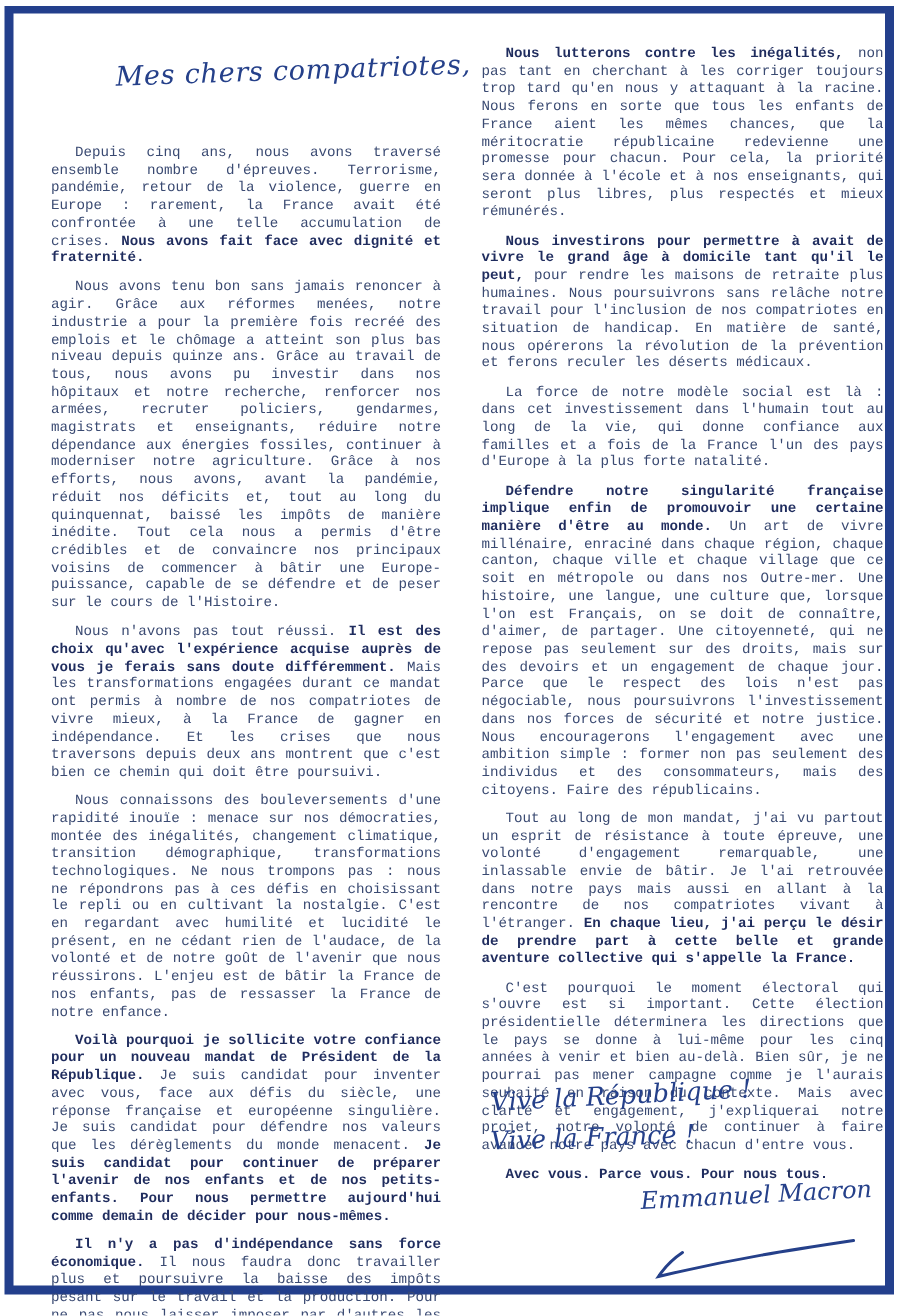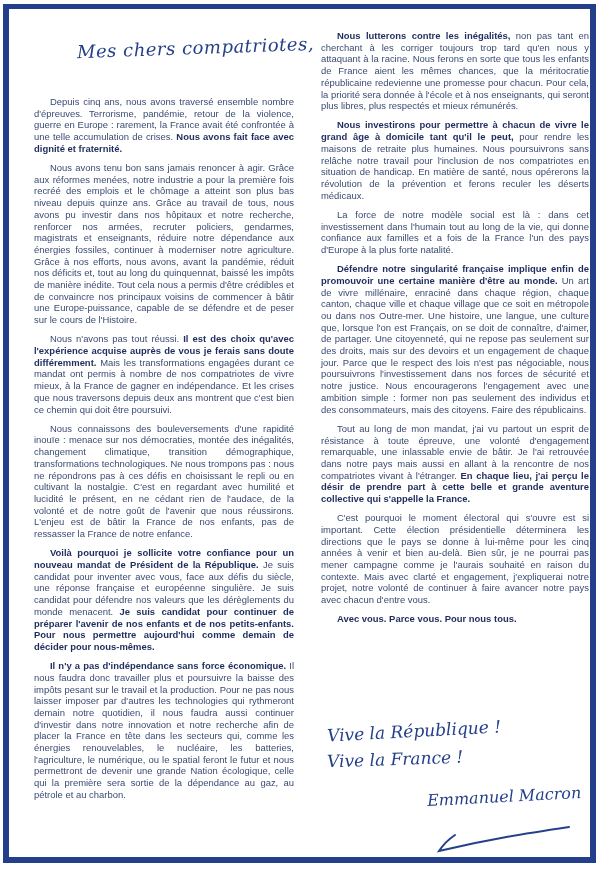--- a/index.html
+++ b/index.html
@@ -3,21 +3,21 @@
 <meta charset="utf-8">
 <style>
   html, body { margin:0; padding:0; background:#ffffff; }
   body { width:607px; height:877px; position:relative; overflow:hidden; font-family:"Liberation Sans", sans-serif; }
   .frame {
     position:absolute; left:3px; top:4px; width:593px; height:859px;
     border-left:6px solid #233f8c; border-top:5px solid #233f8c;
     border-right:6px solid #233f8c; border-bottom:6px solid #233f8c;
     box-sizing:border-box; background:#fff;
   }
-  .col { position:absolute; top:0; color:#3a4a72; font-size:9.45px; line-height:11.7px; text-align:justify; }
+  .col { position:absolute; top:0; color:#3a4a72; font-size:9.45px; line-height:11.7px; text-align:justify;font-family:Liberation Mono, monospace; }
   .col-left { left:25px; width:260px; }
   .col-right { left:312px; width:268px; }
   .col p { margin:0 0 7.5px 0; text-indent:16px; }
   .col b { color:#1f2c5e; font-weight:bold; }
   .salutation { position:absolute; left:68px; top:28px; font-family:"DejaVu Serif", serif; font-style:italic; font-size:18px; color:#25408a; transform:rotate(-2deg); letter-spacing:0.5px; }
   .hand { position:absolute; font-family:"DejaVu Serif", serif; font-style:italic; color:#25408a; font-size:17px; }
   .sig-svg { position:absolute; }
 </style>
 </head>
 <body>
@@ -29,21 +29,21 @@
     <p><span>Depuis cinq ans, nous avons traversé ensemble nombre d'épreuves. Terrorisme, pandémie, retour de la violence, guerre en Europe : rarement, la France avait été confrontée à une telle accumulation de crises. </span><b>Nous avons fait face avec dignité et fraternité.</b></p>
     <p><span>Nous avons tenu bon sans jamais renoncer à agir. Grâce aux réformes menées, notre industrie a pour la première fois recréé des emplois et le chômage a atteint son plus bas niveau depuis quinze ans. Grâce au travail de tous, nous avons pu investir dans nos hôpitaux et notre recherche, renforcer nos armées, recruter policiers, gendarmes, magistrats et enseignants, réduire notre dépendance aux énergies fossiles, continuer à moderniser notre agriculture. Grâce à nos efforts, nous avons, avant la pandémie, réduit nos déficits et, tout au long du quinquennat, baissé les impôts de manière inédite. Tout cela nous a permis d'être crédibles et de convaincre nos principaux voisins de commencer à bâtir une Europe-puissance, capable de se défendre et de peser sur le cours de l'Histoire.</span></p>
     <p><span>Nous n'avons pas tout réussi. </span><b>Il est des choix qu'avec l'expérience acquise auprès de vous je ferais sans doute différemment.</b><span> Mais les transformations engagées durant ce mandat ont permis à nombre de nos compatriotes de vivre mieux, à la France de gagner en indépendance. Et les crises que nous traversons depuis deux ans montrent que c'est bien ce chemin qui doit être poursuivi.</span></p>
     <p><span>Nous connaissons des bouleversements d'une rapidité inouïe : menace sur nos démocraties, montée des inégalités, changement climatique, transition démographique, transformations technologiques. Ne nous trompons pas : nous ne répondrons pas à ces défis en choisissant le repli ou en cultivant la nostalgie. C'est en regardant avec humilité et lucidité le présent, en ne cédant rien de l'audace, de la volonté et de notre goût de l'avenir que nous réussirons. L'enjeu est de bâtir la France de nos enfants, pas de ressasser la France de notre enfance.</span></p>
     <p><b>Voilà pourquoi je sollicite votre confiance pour un nouveau mandat de Président de la République.</b><span> Je suis candidat pour inventer avec vous, face aux défis du siècle, une réponse française et européenne singulière. Je suis candidat pour défendre nos valeurs que les dérèglements du monde menacent. </span><b>Je suis candidat pour continuer de préparer l'avenir de nos enfants et de nos petits-enfants. Pour nous permettre aujourd'hui comme demain de décider pour nous-mêmes.</b></p>
     <p><b>Il n'y a pas d'indépendance sans force économique.</b><span> Il nous faudra donc travailler plus et poursuivre la baisse des impôts pesant sur le travail et la production. Pour ne pas nous laisser imposer par d'autres les technologies qui rythmeront demain notre quotidien, il nous faudra aussi continuer d'investir dans notre innovation et notre recherche afin de placer la France en tête dans les secteurs qui, comme les énergies renouvelables, le nucléaire, les batteries, l'agriculture, le numérique, ou le spatial feront le futur et nous permettront de devenir une grande Nation écologique, celle qui la première sera sortie de la dépendance au gaz, au pétrole et au charbon.</span></p>
   </div>
 
   <div class="col col-right" style="top:21px;">
     <p><b>Nous lutterons contre les inégalités,</b><span> non pas tant en cherchant à les corriger toujours trop tard qu'en nous y attaquant à la racine. Nous ferons en sorte que tous les enfants de France aient les mêmes chances, que la méritocratie républicaine redevienne une promesse pour chacun. Pour cela, la priorité sera donnée à l'école et à nos enseignants, qui seront plus libres, plus respectés et mieux rémunérés.</span></p>
-    <p><b>Nous investirons pour permettre à chacun de vivre le grand âge à domicile tant qu'il le peut,</b><span> pour rendre les maisons de retraite plus humaines. Nous poursuivrons sans relâche notre travail pour l'inclusion de nos compatriotes en situation de handicap. En matière de santé, nous opérerons la révolution de la prévention et ferons reculer les déserts médicaux.</span></p>
+    <p><b>Nous investirons pour permettre à avait de vivre le grand âge à domicile tant qu'il le peut,</b><span> pour rendre les maisons de retraite plus humaines. Nous poursuivrons sans relâche notre travail pour l'inclusion de nos compatriotes en situation de handicap. En matière de santé, nous opérerons la révolution de la prévention et ferons reculer les déserts médicaux.</span></p>
     <p><span>La force de notre modèle social est là : dans cet investissement dans l'humain tout au long de la vie, qui donne confiance aux familles et a fois de la France l'un des pays d'Europe à la plus forte natalité.</span></p>
     <p><b>Défendre notre singularité française implique enfin de promouvoir une certaine manière d'être au monde.</b><span> Un art de vivre millénaire, enraciné dans chaque région, chaque canton, chaque ville et chaque village que ce soit en métropole ou dans nos Outre-mer. Une histoire, une langue, une culture que, lorsque l'on est Français, on se doit de connaître, d'aimer, de partager. Une citoyenneté, qui ne repose pas seulement sur des droits, mais sur des devoirs et un engagement de chaque jour. Parce que le respect des lois n'est pas négociable, nous poursuivrons l'investissement dans nos forces de sécurité et notre justice. Nous encouragerons l'engagement avec une ambition simple : former non pas seulement des individus et des consommateurs, mais des citoyens. Faire des républicains.</span></p>
     <p><span>Tout au long de mon mandat, j'ai vu partout un esprit de résistance à toute épreuve, une volonté d'engagement remarquable, une inlassable envie de bâtir. Je l'ai retrouvée dans notre pays mais aussi en allant à la rencontre de nos compatriotes vivant à l'étranger. </span><b>En chaque lieu, j'ai perçu le désir de prendre part à cette belle et grande aventure collective qui s'appelle la France.</b></p>
     <p><span>C'est pourquoi le moment électoral qui s'ouvre est si important. Cette élection présidentielle déterminera les directions que le pays se donne à lui-même pour les cinq années à venir et bien au-delà. Bien sûr, je ne pourrai pas mener campagne comme je l'aurais souhaité en raison du contexte. Mais avec clarté et engagement, j'expliquerai notre projet, notre volonté de continuer à faire avancer notre pays avec chacun d'entre vous.</span></p>
     <p><b>Avec vous. Parce vous. Pour nous tous.</b></p>
   </div>
 
   <div class="hand" style="left:318px; top:712px; transform:rotate(-3deg);">Vive la République !</div>
   <div class="hand" style="left:318px; top:740px; transform:rotate(-2deg);">Vive la France !</div>
   <div class="hand" style="left:418px; top:778px; font-size:16px; transform:rotate(-3deg);">Emmanuel Macron</div>

